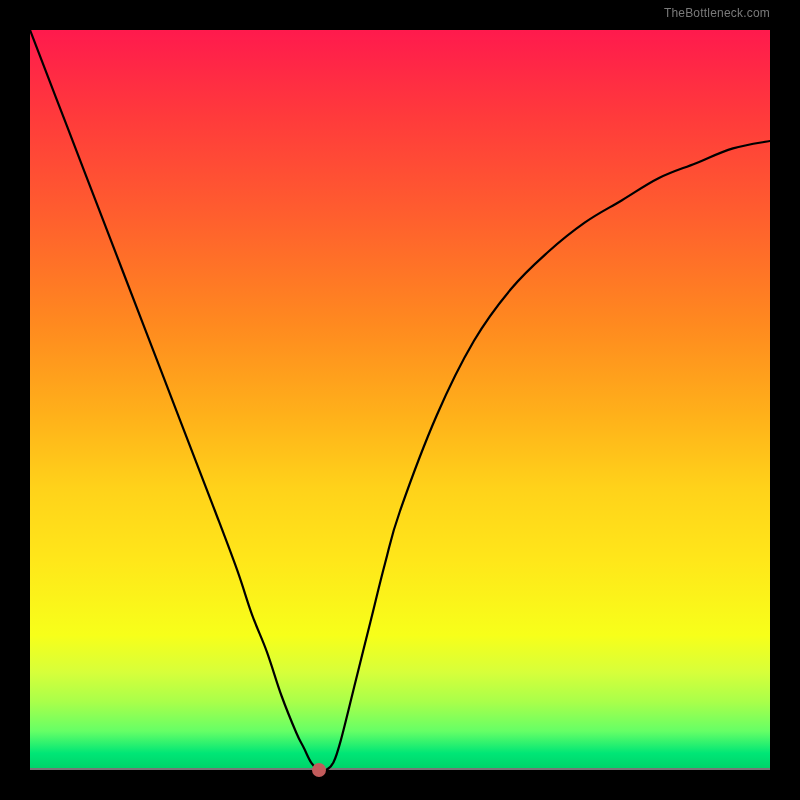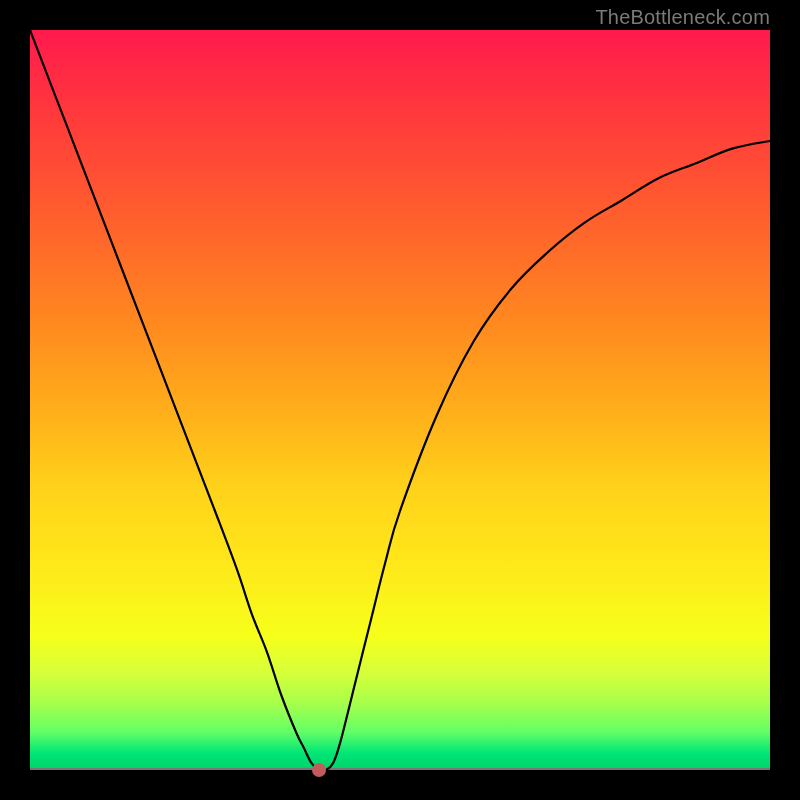--- a/index.html
+++ b/index.html
@@ -40,21 +40,21 @@
       #00d46a 100%
     );
     border-bottom: 2px solid #777;
     box-sizing: border-box;
   }
   .watermark {
     position: absolute;
     top: 6px;
     right: 30px;
     color: #7a7a7a;
-    font-size: 20px;
+    font-size: 12px;
     font-weight: 500;
     letter-spacing: 0.2px;
     user-select: none;
   }
   svg.curve {
     position: absolute;
     left: 0;
     top: 0;
     width: 740px;
     height: 740px;

